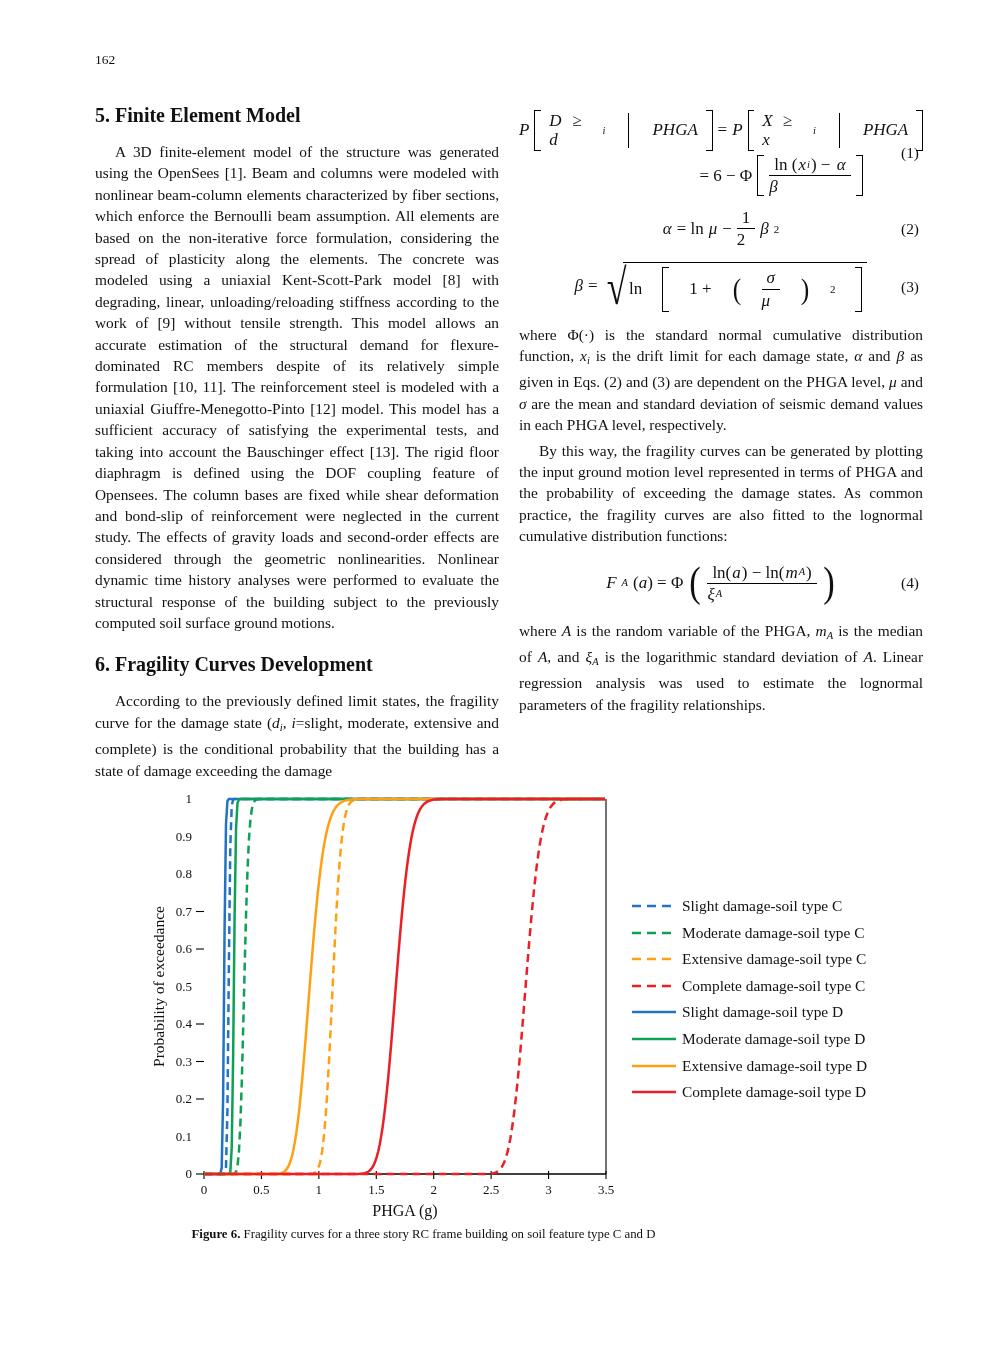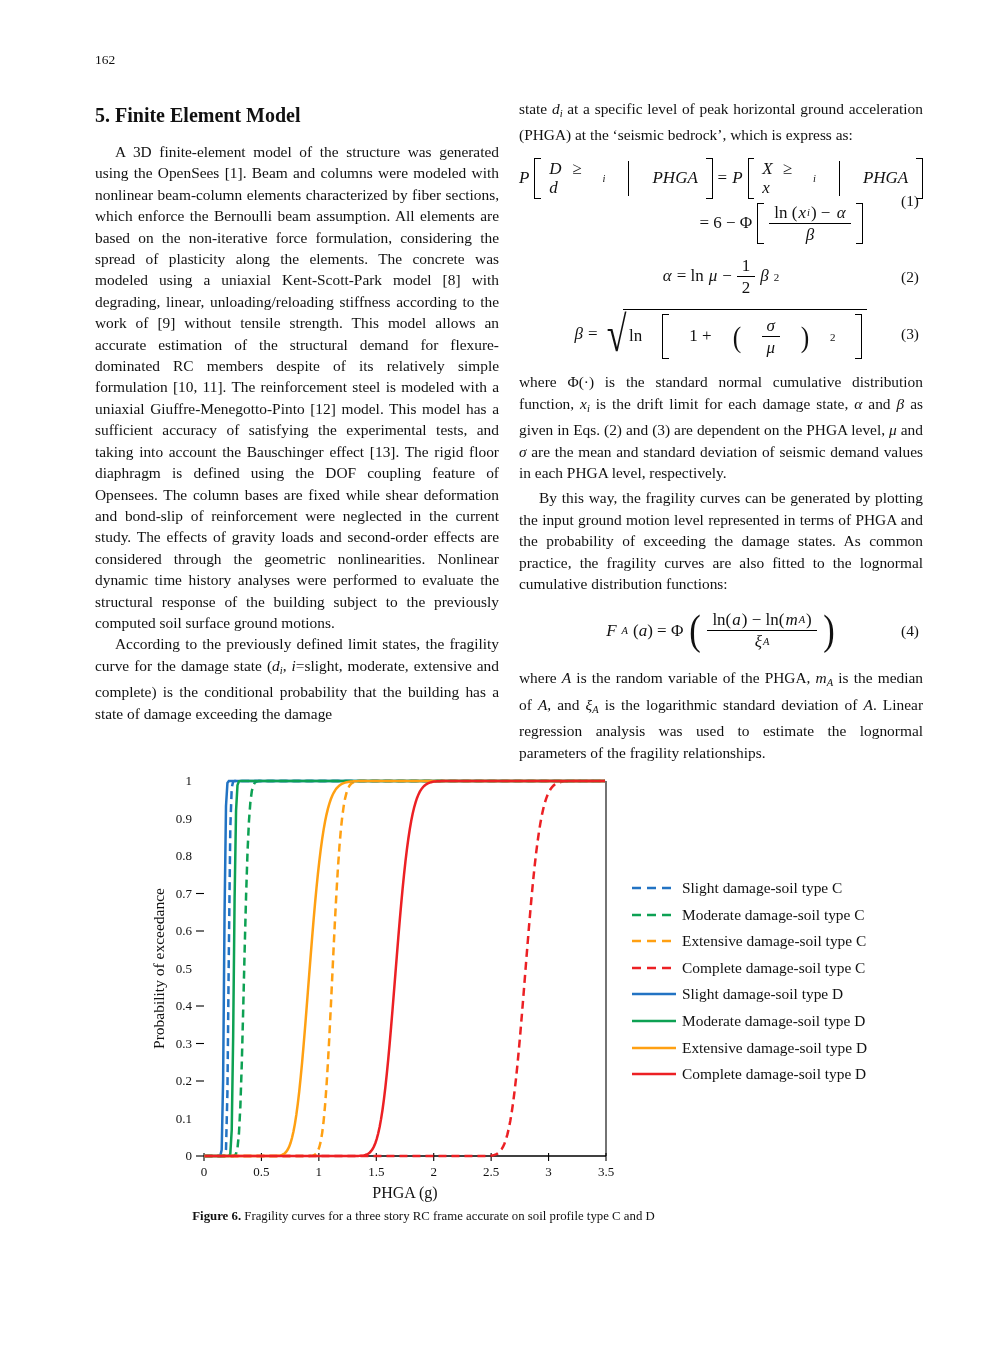--- a/index.html
+++ b/index.html
@@ -23,21 +23,21 @@
   sub.v, .subv{font-style:italic;font-size:10.5px;vertical-align:-3px;}
 
   
   .eq{position:relative;margin:12px 0;font-size:17px;}
   .eqrow{display:flex;justify-content:center;align-items:center;gap:5px;line-height:1.1;}
   .eqrow + .eqrow{margin-top:4px;}
   .eqnum{position:absolute;right:4px;top:50%;transform:translateY(-50%);font-size:15.4px;}
   .sqbL{align-self:stretch;width:6px;border-left:1.6px solid #000;border-top:1.6px solid #000;border-bottom:1.6px solid #000;}
   .sqbR{align-self:stretch;width:6px;border-right:1.6px solid #000;border-top:1.6px solid #000;border-bottom:1.6px solid #000;}
   .vbar{align-self:stretch;width:0;border-left:1.3px solid #000;margin:1px 2px;}
-  .frac{display:inline-flex;flex-direction:column;align-items:center;line-height:1.12;}
+  .frac{display:inline-flex;flex-direction:column;line-height:1.12;}
   .frac .num{border-bottom:1.4px solid #000;padding:0 5px 1px 5px;display:inline-flex;align-items:center;gap:1px;}
   .frac .den{padding-top:1px;display:inline-flex;align-items:center;gap:1px;}
   .inb{display:inline-flex;align-items:center;gap:21px;padding:2px 3px;}
   .bigp{font-size:42px;font-weight:400;line-height:.85;transform:scaleX(.82);display:inline-block;}
   .medp{font-size:30px;line-height:.85;transform:scaleX(.85);display:inline-block;}
   .sqrt{display:inline-flex;align-items:stretch;}
   .rad{font-size:50px;line-height:1;align-self:center;transform:scaleX(.72);margin-right:-7px;}
   .sqrtbody{border-top:1.7px solid #000;display:inline-flex;align-items:center;gap:20px;padding:4px 5px 0 6px;}
   sup.e{font-size:11px;vertical-align:8px;}
 
@@ -57,25 +57,25 @@
   <div class="header">
     <span class="pagenum">162</span>
   </div>
 
   <div class="columns">
 
     <div class="col">
       <h2 class="sec">5. Finite Element Model</h2>
       <p class="body">A 3D finite-element model of the structure was generated using the OpenSees [1]. Beam and columns were modeled with nonlinear beam-column elements characterized by fiber sections, which enforce the Bernoulli beam assumption. All elements are based on the non-iterative force formulation, considering the spread of plasticity along the elements. The concrete was modeled using a uniaxial Kent-Scott-Park model [8] with degrading, linear, unloading/reloading stiffness according to the work of [9] without tensile strength. This model allows an accurate estimation of the structural demand for flexure-dominated RC members despite of its relatively simple formulation [10, 11]. The reinforcement steel is modeled with a uniaxial Giuffre-Menegotto-Pinto [12] model. This model has a sufficient accuracy of satisfying the experimental tests, and taking into account the Bauschinger effect [13]. The rigid floor diaphragm is defined using the DOF coupling feature of Opensees. The column bases are fixed while shear deformation and bond-slip of reinforcement were neglected in the current study. The effects of gravity loads and second-order effects are considered through the geometric nonlinearities. Nonlinear dynamic time history analyses were performed to evaluate the structural response of the building subject to the previously computed soil surface ground motions.</p>
 
+      <h2 class="sec sec2">6. Fragility Curves Development</h2>
       <p class="body"><span>According to the previously defined limit states, the fragility curve for the damage state (</span><span class="v">d</span><sub class="v">i</sub><span>, </span><span class="v">i</span><span>=slight, moderate, extensive and complete) is the conditional probability that the building has a state of damage exceeding the damage</span></p>
     </div>
 
     <div class="col">
-      <p class="body noindent"><span>state </span><span class="v">d</span><sub class="v">i</sub><span> at a specific level of peak horizontal ground acceleration (PHGA) at the ‘seismic bedrock’, which is express as:</span></p>
 
       <div class="eq">
         <div class="eqrow">
           <span class="v">P</span>
             <span class="sqbL"></span>
           <span class="inb">
               <span class="v">D ≥ d</span>
               <sub class="v">i</sub>
               <span class="vbar"></span>
               <span class="v">PHGA</span>
@@ -268,16 +268,16 @@
           </svg>
           <span>Extensive damage-soil type D</span>
         </div>
         <div class="legend-item">
           <svg width="46" height="10">
             <line x1="1" y1="5" x2="45" y2="5" stroke="#EC2024" stroke-width="2.6"></line>
           </svg>
           <span>Complete damage-soil type D</span>
         </div>
       </div>
-    <div class="caption"><b>Figure 6.</b><span>  Fragility curves for a three story RC frame accurate on soil profile type C and D</span></div>
+    <div class="caption"><b>Figure 6.</b><span>  Fragility curves for a three story RC frame building on soil feature type C and D</span></div>
   </div>
 
 </div>
 
 </body></html>

